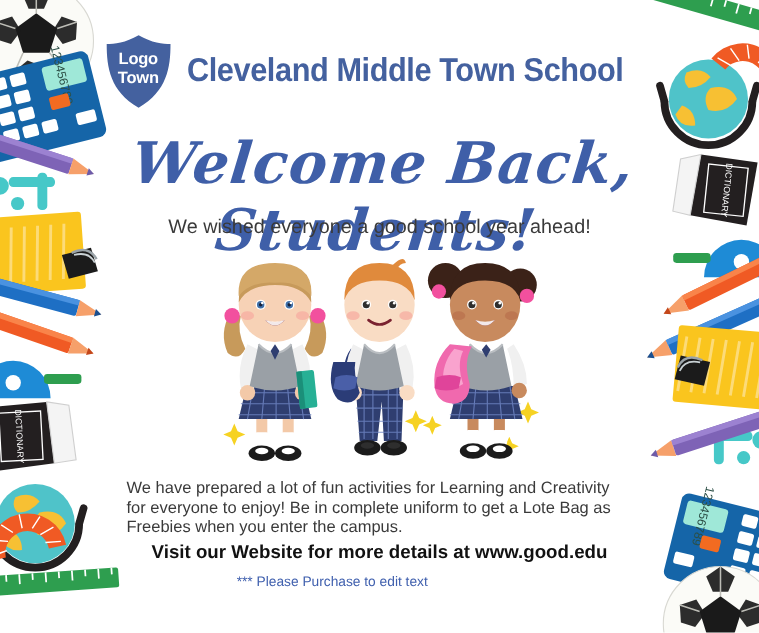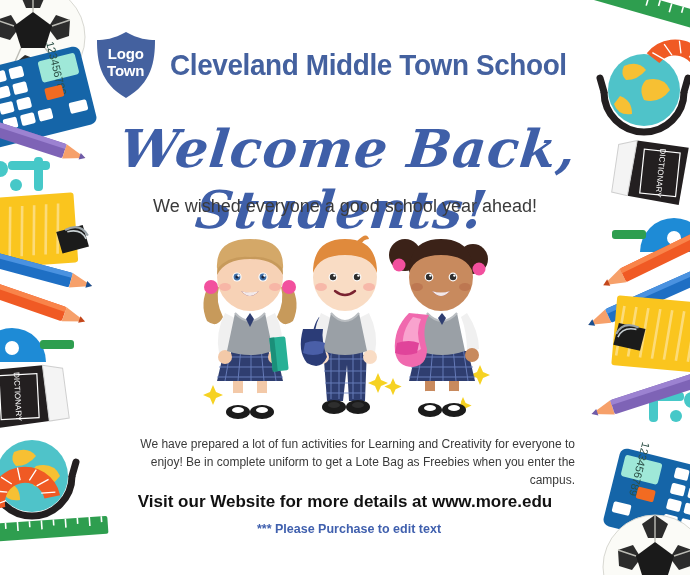--- a/index.html
+++ b/index.html
@@ -27,26 +27,26 @@
             font-family:"DejaVu Serif",serif;font-style:italic;font-weight:bold;
             font-size:52px;color:#3F5FA8;letter-spacing:1px;
             transform:skewX(-6deg);}
   #subtitle{position:absolute;left:0;top:196px;width:690px;text-align:center;
             font-size:18px;color:#3a3a3a;}
 
   
   #kids{position:absolute;left:195px;top:225px;width:300px;height:200px;}
 
   
-  #body-copy{position:absolute;left:115px;top:435px;width:460px;text-align:right;
-             font-size:12px;line-height:18px;color:#3a3a3a;}
+  #body-copy{position:absolute;left:115px;top:435px;width:460px;text-align:left;
+             font-size:15px;line-height:18px;color:#3a3a3a;}
   #website{position:absolute;left:0;top:492px;width:690px;text-align:center;
            font-size:17px;font-weight:bold;color:#111;}
   #watermark{position:absolute;left:0;top:522px;width:604px;text-align:center;
-             font-size:12.5px;font-weight:bold;color:#4060AE;margin-left:47px;}
+             font-size:12.5px;font-weight:normal;color:#4060AE;}
 </style>
 </head>
 <body>
 
 <div id="poster">
 
   <div class="art" style="left:-22px;top:-18px;">
     <svg width="110" height="110" viewBox="0 0 110 110">
       <circle cx="55" cy="55" r="52" fill="#fbfbf7" stroke="#d8d8d2" stroke-width="1"></circle>
       <polygon points="55,30 74,44 67,66 43,66 36,44" fill="#1a1a1a"></polygon>
@@ -505,16 +505,16 @@
         <circle cx="63.4" cy="50.6" r="1.2" fill="#ffffff"></circle>
         <ellipse cx="26" cy="62" rx="6" ry="4" fill="#B56A4A" opacity=".6"></ellipse>
         <ellipse cx="74" cy="62" rx="6" ry="4" fill="#B56A4A" opacity=".6"></ellipse>
         <path d="M41 66 q9 10 18 0 q-9 4 -18 0 Z" fill="#7A2230"></path>
         <path d="M41 66 q9 3 18 0 q-9 10 -18 0 Z" fill="#ffffff" opacity=".9"></path>
       </g>
     </svg>
   </div>
 
   <div id="body-copy">We have prepared a lot of fun activities for Learning  and Creativity for everyone to enjoy! Be in complete uniform to get a Lote Bag as Freebies when you enter the campus.</div>
-  <div id="website">Visit our Website for more details at www.more.edu</div>
+  <div id="website">Visit our Website for more details at www.good.edu</div>
   <div id="watermark">*** Please Purchase to edit text</div>
 
 </div>
 
 </body></html>

